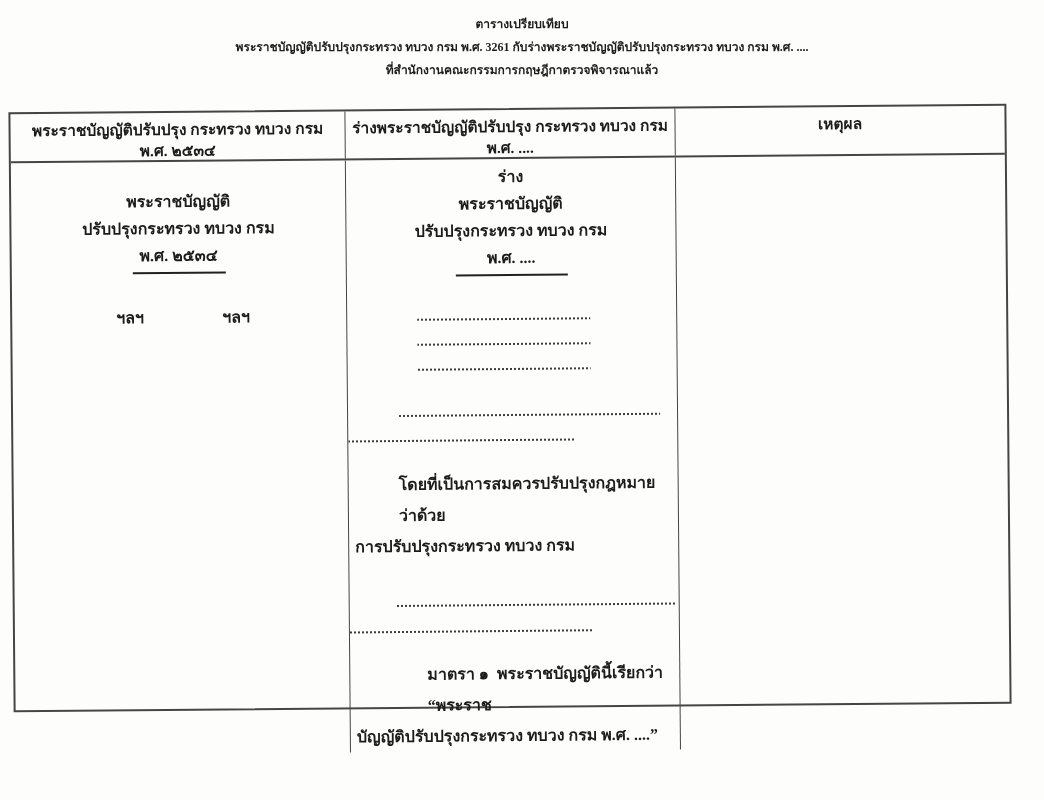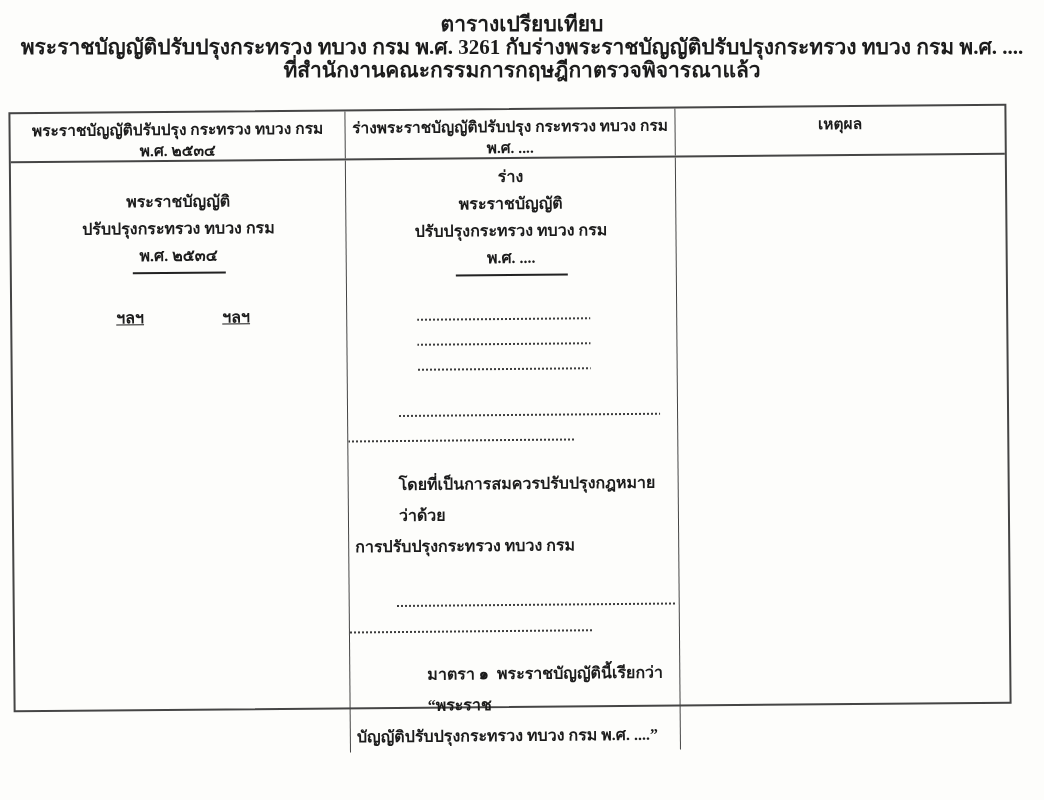--- a/index.html
+++ b/index.html
@@ -8,21 +8,21 @@
     background: #fdfdfb;
     font-family: "Liberation Serif", "DejaVu Serif", serif;
     color: #1c1c1c;
     overflow: hidden;
     position: relative;
   }
   
   .doc-title {
     text-align: center;
     font-weight: 700;
-    font-size: 21px;
+    font-size: 12px;
     line-height: 23px;
   }
   .doc-title.first { padding-top: 13px; }
 
   
   .cmp-table {
     position: absolute;
     left: 11px; top: 108px;
     width: 998px; height: 600px;
     border: 2px solid #454545;
@@ -65,21 +65,21 @@
     margin: 3px auto 0;
   }
   .rule-solid.w1 { width: 93px; }
   .rule-solid.w2 { width: 112px; }
   .etc-row {
     display: flex;
     margin-top: 30px;
     padding-left: 104px;
     line-height: 27px;
   }
-  .etc-row .etc { width: 30px; text-decoration: underline; }
+  .etc-row .etc { width: 30px; }
   .etc-row .etc + .etc { margin-left: 76px; }
 
   
   .col-2.bcell { padding: 4px 6px 0 6px; }
   .draft-heading { text-align: center; line-height: 27px; }
   .dotted {
     height: 2px;
     background-image: repeating-linear-gradient(to right, #3c3c3c 0 2px, transparent 2px 4px);
   }
   .dot-s  { width: 173px; margin: 23px 0 0 64px; }

